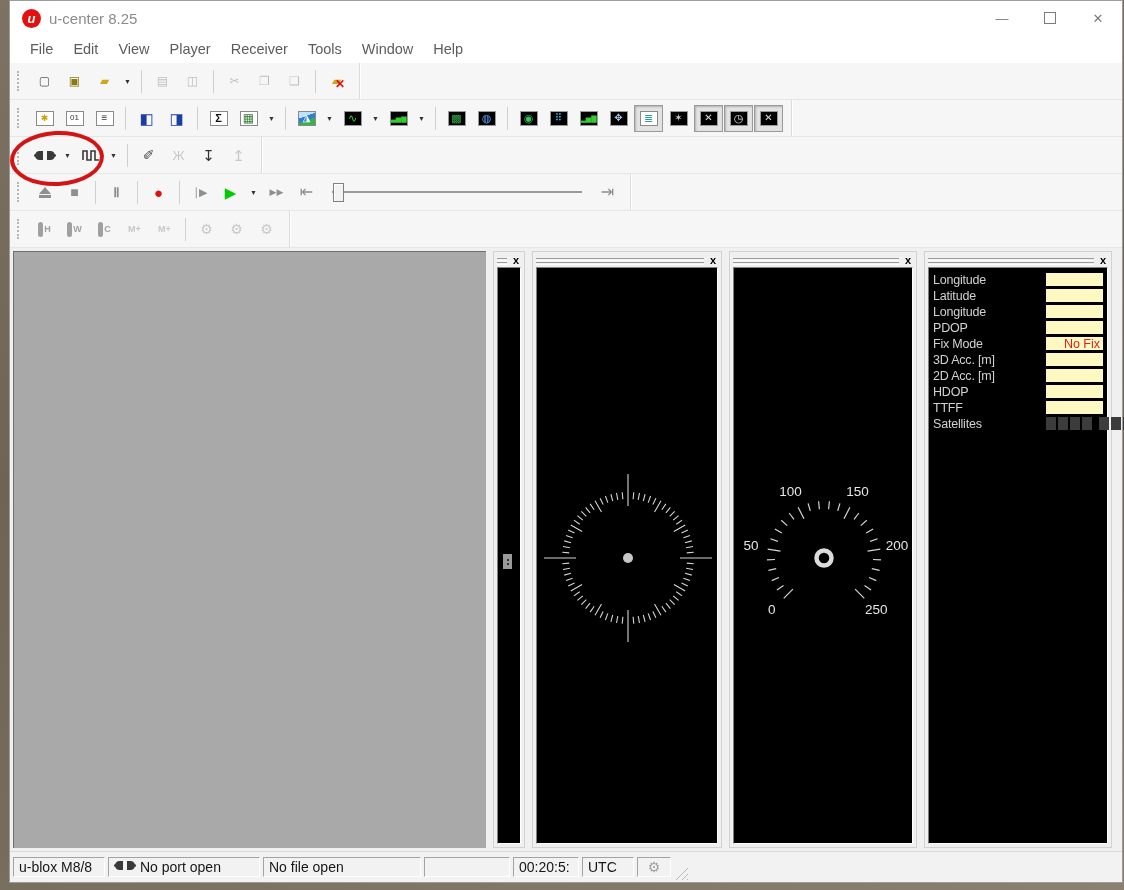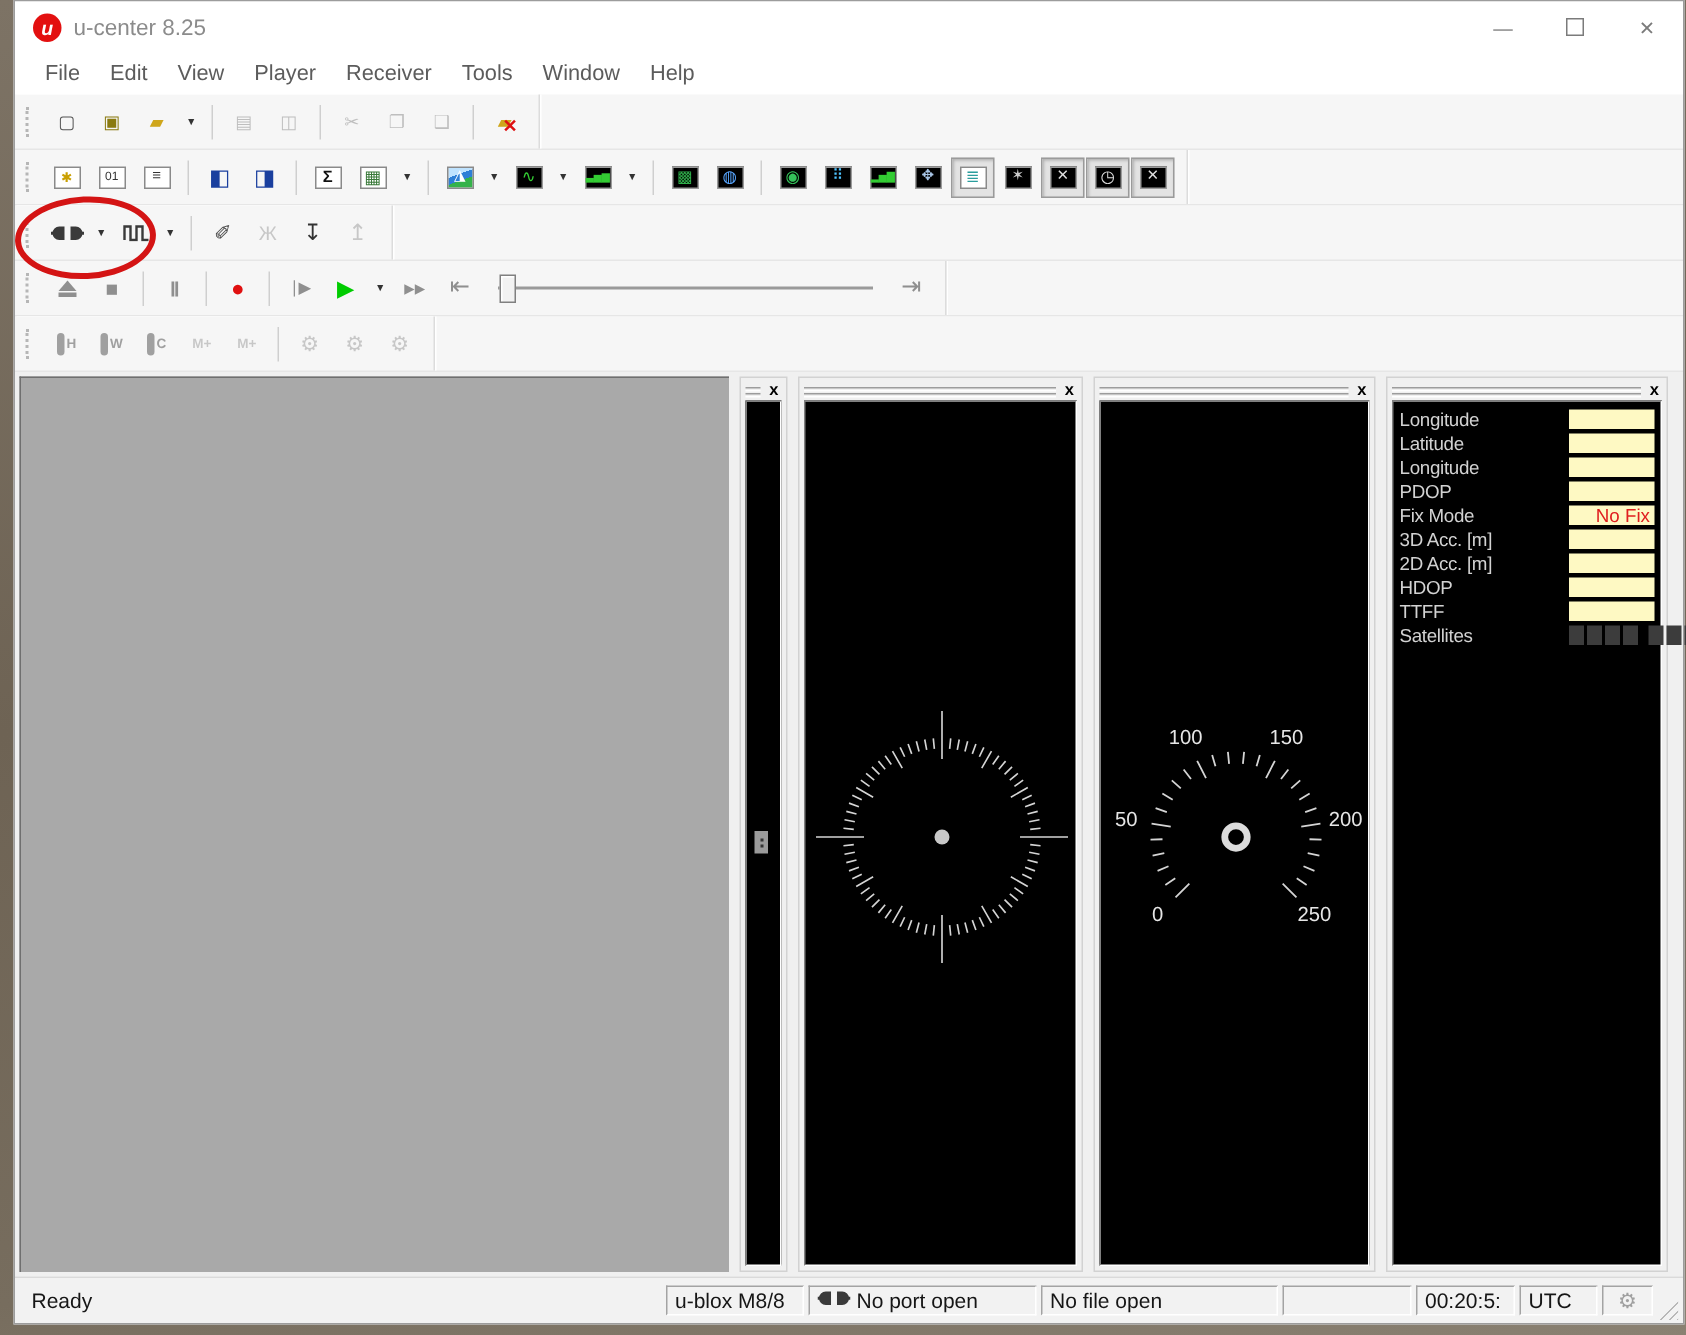--- a/index.html
+++ b/index.html
@@ -508,21 +508,20 @@
                 <span class="dseg"></span>
                 <span class="dseg"></span>
               </span>
             </div>
           </div>
       </div>
     </div>
   </div>
 
   <div class="sbar">
-    <span class="sready">Ready</span>
     <span class="sseg" style="width:92px">
       <span>u-blox M8/8</span>
       </span>
     <span class="sseg" style="width:152px;gap:4px">
       <span id="status-port-icon"><svg width="22" height="13" viewBox="0 0 22 13">
             <path d="M0 6.5 h3 M19 6.5 h3" stroke="#3a3a3a" stroke-width="2"></path>
             <path d="M9 2 h-3.5 a4.5 4.5 0 0 0 0 9 h3.5 z" fill="#3a3a3a"></path>
             <path d="M13 2 h3.5 a4.5 4.5 0 0 1 0 9 h-3.5 z" fill="#3a3a3a"></path>
             <rect x="10" y="3" width="2" height="7" fill="#f6f6f6"></rect>
           </svg></span>

